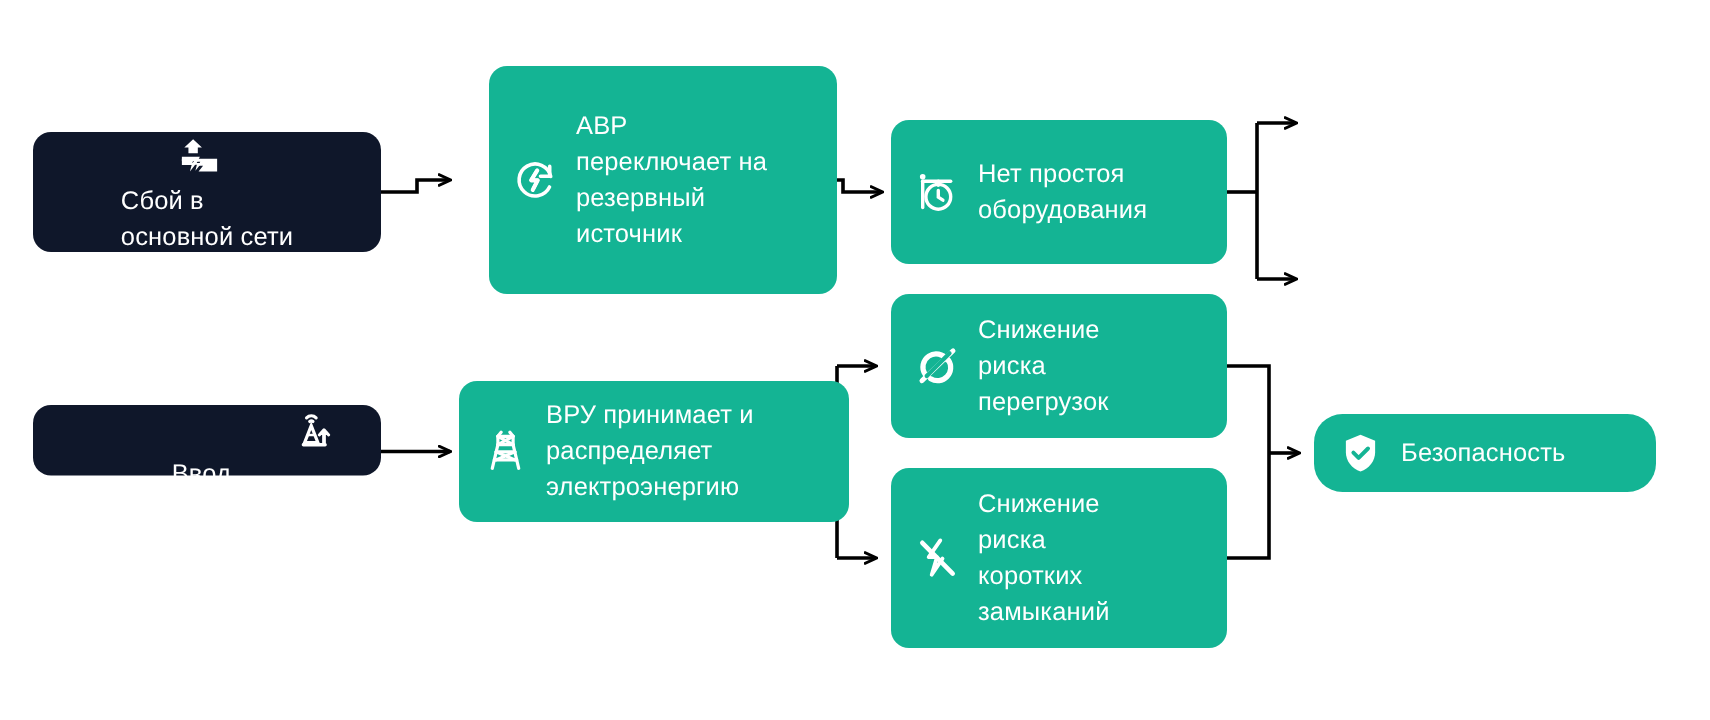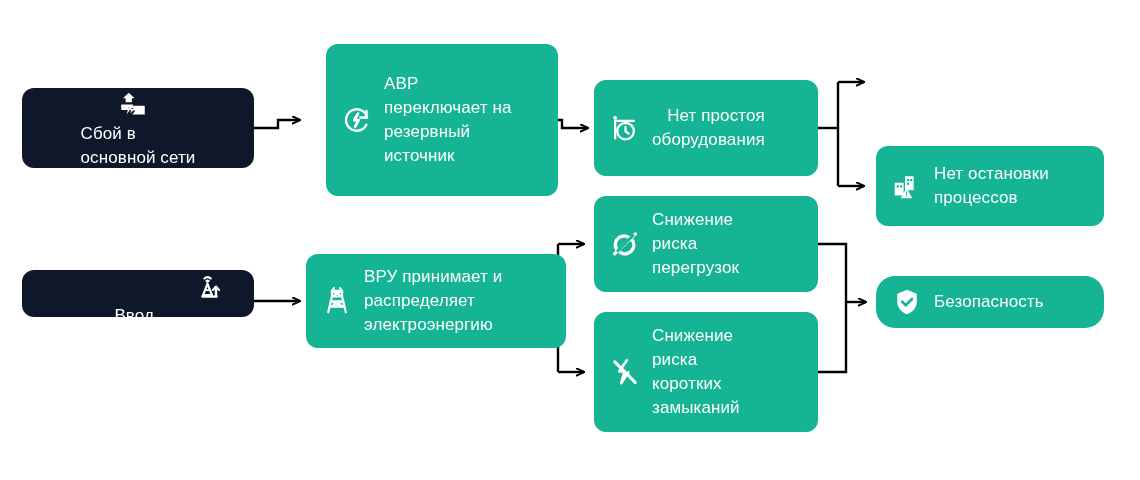--- a/index.html
+++ b/index.html
@@ -92,53 +92,36 @@
         <path d="M12.6 7.4 9.9 12h3.2l-2.1 4.2" fill="none"></path>
         <path d="M12.9 7.2 9.8 12.2h3.3L10.6 17" stroke-width="2"></path>
       </svg>
     </span>
     <span class="lbl">АВР
 переключает на
 резервный
 источник</span>
   </div>
 
-  <div class="node teal" style="left:594px;top:80px;width:224px;height:96px;text-align:right;">
+  <div class="node teal" style="left:594px;top:80px;width:224px;height:96px;">
     <span class="ico">
       <svg width="32" height="32" viewBox="0 0 24 24" fill="none" stroke="#fff" stroke-width="1.7" stroke-linecap="round">
         <circle cx="12.4" cy="14.4" r="6.2"></circle>
         <path d="M12.4 11.2v3.4l2.3 1.5"></path>
         <path d="M4.6 6.6h14"></path>
         <path d="M12.4 6.6v2"></path>
         <circle cx="4.6" cy="4.4" r="1.4" fill="#fff" stroke="none"></circle>
         <path d="M4.6 6.6v13.2"></path>
       </svg>
     </span>
     <span class="lbl">Нет простоя
 оборудования</span>
   </div>
 
 
-  <div class="node teal" style="left:876px;top:146px;width:228px;height:80px;">
-    <span class="ico">
-      <svg width="30" height="30" viewBox="0 0 24 24" fill="#fff">
-        <path d="M2.2 9.4h7.1v10.2H2.2z"></path>
-        <rect x="3.7" y="11.4" width="1.8" height="1.8" fill="#14b494"></rect>
-        <rect x="6.4" y="11.4" width="1.8" height="1.8" fill="#14b494"></rect>
-        <path d="M10.4 4.2h6.9v11.1h-6.9z"></path>
-        <rect x="12" y="6.4" width="1.7" height="1.7" fill="#14b494"></rect>
-        <rect x="14.5" y="6.4" width="1.7" height="1.7" fill="#14b494"></rect>
-        <rect x="12" y="9.4" width="1.7" height="1.7" fill="#14b494"></rect>
-        <path d="M11.6 13.1 7.1 21.8h9z"></path>
-        <path d="M11.2 16.4h.8v2.6h-.8zM11.2 19.6h.8v.9h-.8z" fill="#14b494"></path>
-      </svg>
-    </span>
-    <span class="lbl">Нет остановки
-процессов</span>
-  </div>
 
   <div class="node dark" style="left:22px;top:270px;width:232px;height:47px;align-items:flex-end;">
     <span class="ico">
       <svg width="30" height="30" viewBox="0 0 24 24" fill="none" stroke="#fff" stroke-width="1.7" stroke-linecap="round">
         <path d="M5.1 5.2a3.6 3.6 0 0 1 5.1 0"></path>
         <path d="M6.8 7.2a1.3 1.3 0 0 1 1.7 0"></path>
         <path d="M7.6 9.4 4.1 18.4h7z"></path>
         <path d="M5.9 14.4h3.4" stroke-width="1.4"></path>
         <path d="M3.4 19.6h11.6" stroke-width="1.8"></path>
         <path d="M14.4 18.6V13" stroke-width="2"></path>

